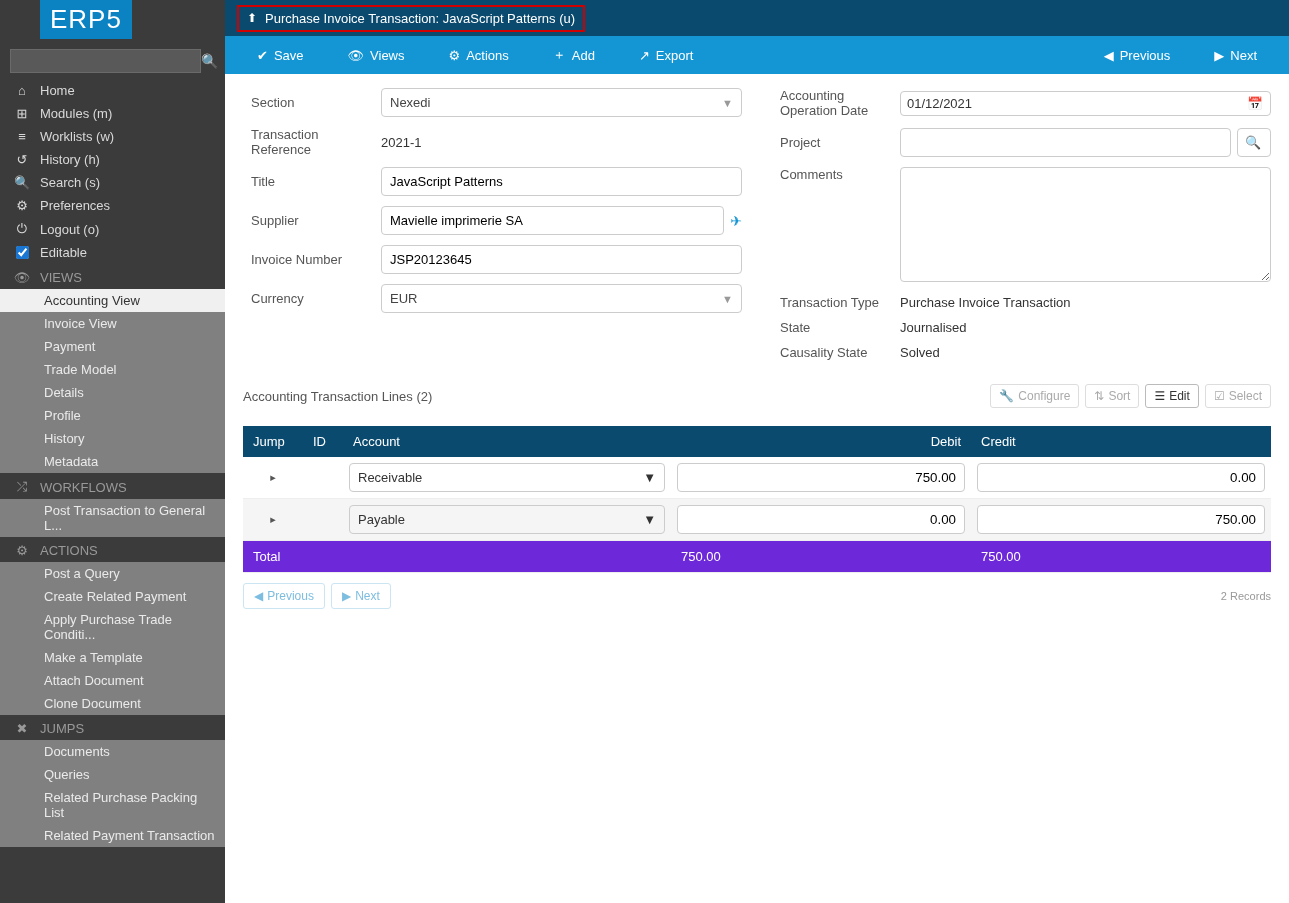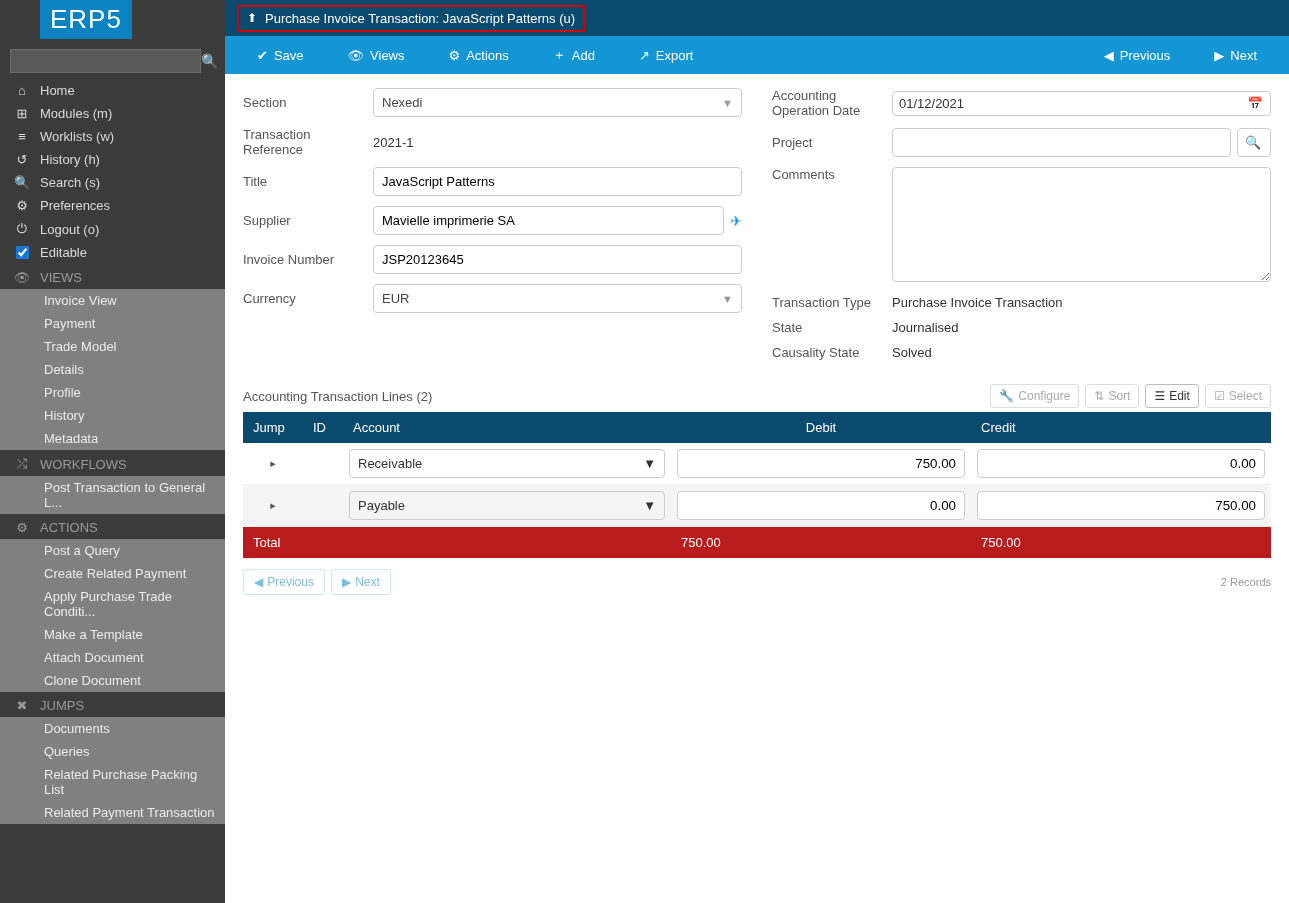--- a/index.html
+++ b/index.html
@@ -21,46 +21,46 @@
     .nav .check-row input { accent-color: #1976d2; }
     .main { flex: 1; display: flex; flex-direction: column; background: #fff; overflow-y: auto; }
     .titlebar { background: #0a4a6e; color: #fff; height: 36px; display: flex; align-items: center; padding: 0 12px; }
     .title-box { border: 2px solid #d10000; padding: 4px 8px; display: flex; align-items: center; gap: 8px; }
     .title-box .icn { font-size: 12px; }
     .toolbar { background: #1596d4; height: 38px; display: flex; align-items: center; color: #fff; padding: 0 10px; }
     .toolbar .tb-item { display: flex; align-items: center; gap: 6px; padding: 0 22px; cursor: pointer; font-size: 13px; }
     .toolbar .spacer { flex: 1; }
     .content { padding: 14px 18px; display: flex; gap: 30px; }
     .col { flex: 1; }
-    .form-row { display: flex; align-items: center; margin-bottom: 10px; }
+    .form-row { display: flex; align-items: center; margin-bottom: 10px; margin-left: 8px; }
     .form-row label { width: 130px; color: #555; font-size: 13px; }
     .form-row .val { flex: 1; }
     .form-row input[type="text"], .form-row textarea { width: 100%; border: 1px solid #ccc; border-radius: 4px; padding: 6px 8px; font-size: 13px; }
     .form-row .select { width: 100%; border: 1px solid #ccc; border-radius: 4px; padding: 6px 8px; display: flex; justify-content: space-between; align-items: center; color: #444; cursor: pointer; gap: 48px; }
     .form-row .select .chev { color: #999; font-size: 11px; }
     .form-row .static { color: #333; }
     .form-row .with-icon { display: flex; gap: 6px; align-items: center; }
     .form-row .with-icon input { flex: 1; }
     .form-row .date-field { display: flex; border: 1px solid #ccc; border-radius: 4px; padding: 4px 6px; align-items: center; justify-content: space-between; }
     .form-row textarea { height: 115px; resize: vertical; }
     .plane-icon { color: #1596d4; font-size: 14px; cursor: pointer; }
     .search-icon-btn { border: 1px solid #ccc; border-radius: 4px; padding: 6px 8px; cursor: pointer; }
     .listbox-area { padding: 0 18px 18px 18px; }
-    .listbox-head { display: flex; justify-content: space-between; align-items: center; margin-bottom: 4px; }
+    .listbox-head { display: flex; justify-content: space-between; align-items: center; margin-bottom: 18px; }
     .listbox-title { color: #555; font-size: 13px; }
     .listbox-tools { display: flex; gap: 6px; }
     .tool-btn { border: 1px solid #ddd; border-radius: 3px; padding: 4px 8px; font-size: 12px; color: #aaa; background: #fff; display: flex; align-items: center; gap: 4px; cursor: pointer; }
     .tool-btn.active { color: #333; border-color: #bbb; }
     .table { width: 100%; border-collapse: collapse; }
     .table thead th { background: #0a4a6e; color: #fff; text-align: left; padding: 8px 10px; font-weight: normal; font-size: 13px; }
     .table td { padding: 6px 6px; border-bottom: 1px solid #eee; }
     .table td .sel { border: 1px solid #ccc; border-radius: 4px; padding: 6px 8px; display: flex; justify-content: space-between; align-items: center; }
     .table td input.num { width: 100%; border: 1px solid #ccc; border-radius: 4px; padding: 6px 8px; text-align: right; }
     .table tr.even { background: #f5f5f5; }
-    .total-row td { background: #b91c1c; color: #fff; font-weight: normal; padding: 8px 10px; }
+    .total-row td { background: #6d28d9; color: #fff; font-weight: normal; padding: 8px 10px; }
     .pager { display: flex; justify-content: space-between; align-items: center; margin-top: 10px; }
     .pager .btns { display: flex; gap: 6px; }
     .pager .pg-btn { border: 1px solid #cce5f2; color: #7dbde0; padding: 5px 10px; border-radius: 3px; font-size: 12px; cursor: pointer; display: flex; gap: 4px; align-items: center; }
     .records { color: #999; font-size: 11px; }
     .jump-cell { text-align: center; color: #555; cursor: pointer; font-size: 11px; }
   </style>
 </head>
 <body>
 
 <div class="app">
@@ -106,20 +106,23 @@
             <input type="checkbox" checked="" style="">
           </span>
           <span>Editable</span>
         </li>
     </ul>
     <ul class="nav section-block">
       <li class="header">
           <span class="icn">👁</span>
           <span>VIEWS</span>
         </li>
+      <li class="sub active">
+          <span>Accounting View</span>
+        </li>
       <li class="sub">
           <span>Invoice View</span>
         </li>
       <li class="sub">
           <span>Payment</span>
         </li>
       <li class="sub">
           <span>Trade Model</span>
         </li>
       <li class="sub">
@@ -323,21 +326,21 @@
               <span>Select</span>
             </div>
         </div>
       </div>
       <table class="table">
         <thead>
           <tr>
             <th style="width:60px">Jump</th>
             <th style="width:40px">ID</th>
             <th>Account</th>
-            <th style="width:300px;text-align:center">Debit</th>
+            <th style="width:300px;text-align:right">Debit</th>
             <th style="width:300px;text-align:left">Credit</th>
           </tr>
         </thead>
         <tbody>
           <tr>
             <td class="jump-cell">▸</td>
             <td></td>
             <td>
                 <div class="sel">
                   <span>Receivable</span>

